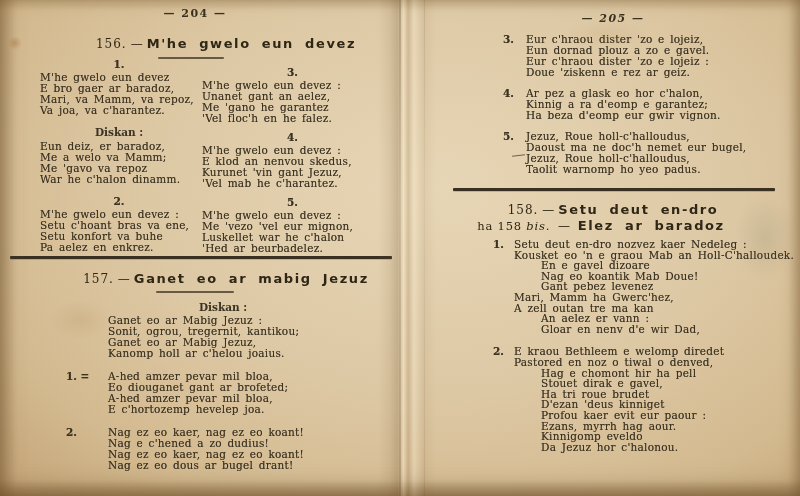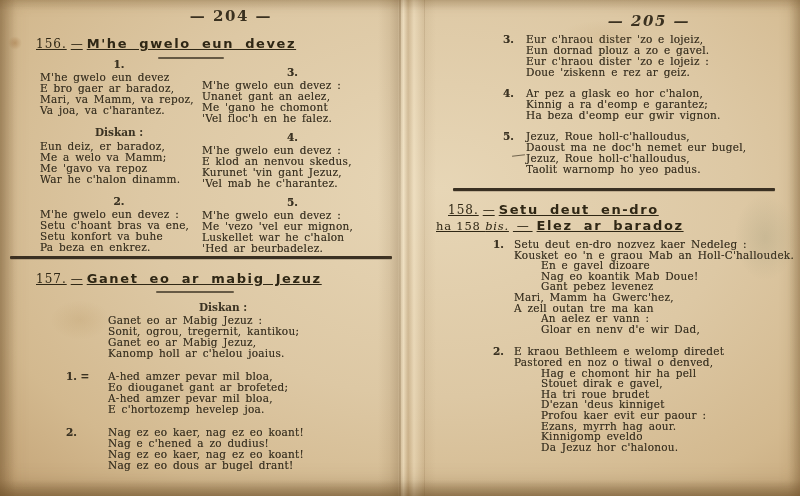--- a/index.html
+++ b/index.html
@@ -43,26 +43,26 @@
   .stain{position:absolute;border-radius:50%;pointer-events:none;}
   .stain.s1{left:8px;top:36px;width:14px;height:14px;background:radial-gradient(rgba(150,95,40,.35),transparent 70%);}
   .stain.s2{left:50px;top:300px;width:60px;height:40px;background:radial-gradient(rgba(160,120,60,.14),transparent 70%);}
   .stain.s3{left:735px;top:195px;width:60px;height:85px;background:radial-gradient(rgba(110,118,88,.16),transparent 72%);}
   .stain.s4{left:560px;top:20px;width:90px;height:30px;background:radial-gradient(rgba(165,125,65,.10),transparent 70%);}
 
   .page{position:absolute;top:0;height:496px;}
   .page.left{left:0;width:408px;}
   .page.right{left:408px;width:392px;}
 
-  .pnum{position:absolute;text-align:center;font-weight:bold;font-size:15px;
-        letter-spacing:1.5px;color:#3a3120;padding-left:36px;}
+  .pnum{position:absolute;text-align:center;font-weight:bold;font-size:11px;
+        letter-spacing:1.5px;color:#3a3120;}
   .page.left .pnum{top:7px;left:0;width:390px;}
   .page.right .pnum{top:12px;left:60px;width:290px;font-style:italic;}
 
-  .title{position:absolute;text-align:left;white-space:nowrap;color:#2f2715;text-decoration:underline;}
+  .title{position:absolute;text-align:center;white-space:nowrap;color:#2f2715;}
   .title .tnum{font-family:"DejaVu Serif",serif;font-size:12px;font-weight:normal;letter-spacing:1px;}
   .title .tdash{font-size:12px;padding:0 4px;}
   .title .ttext{font-family:"DejaVu Sans",sans-serif;font-weight:bold;font-size:13px;
                 letter-spacing:1.6px;word-spacing:5px;}
   .t156{top:33px;left:36px;width:380px;}
   .t157{top:268px;left:36px;width:380px;}
   .t158a{top:199px;left:40px;width:330px;}
   .t158b{top:215px;left:28px;width:330px;}
   .t158b .tprefix{font-size:11.5px;letter-spacing:.8px;}
   .t158b .bis{font-style:italic;}
@@ -140,29 +140,29 @@
             <p class="vline">Eun deiz, er baradoz,</p>
             <p class="vline">Me a welo va Mamm;</p>
             <p class="vline">Me 'gavo va repoz</p>
             <p class="vline">War he c'halon dinamm.</p>
           </div>
           <div class="verse">
             <div class="vnum">2.</div>
             <p class="vline">M'he gwelo eun devez :</p>
             <p class="vline">Setu c'hoant bras va ene,</p>
             <p class="vline">Setu konfort va buhe</p>
-            <p class="vline">Pa beza en enkrez.</p>
+            <p class="vline">Pa aelez en enkrez.</p>
           </div>
         </div>
       <div class="col col-b" id="col-b">
           <div class="verse">
             <div class="vnum">3.</div>
             <p class="vline">M'he gwelo eun devez :</p>
             <p class="vline">Unanet gant an aelez,</p>
-            <p class="vline">Me 'gano he chomont</p>
+            <p class="vline">Me 'gano he garantez</p>
             <p class="vline">'Vel floc'h en he falez.</p>
           </div>
           <div class="verse">
             <div class="vnum">4.</div>
             <p class="vline">M'he gwelo eun devez :</p>
             <p class="vline">E klod an nenvou skedus,</p>
             <p class="vline">Kurunet 'vin gant Jezuz,</p>
             <p class="vline">'Vel mab he c'harantez.</p>
           </div>
           <div class="verse">

